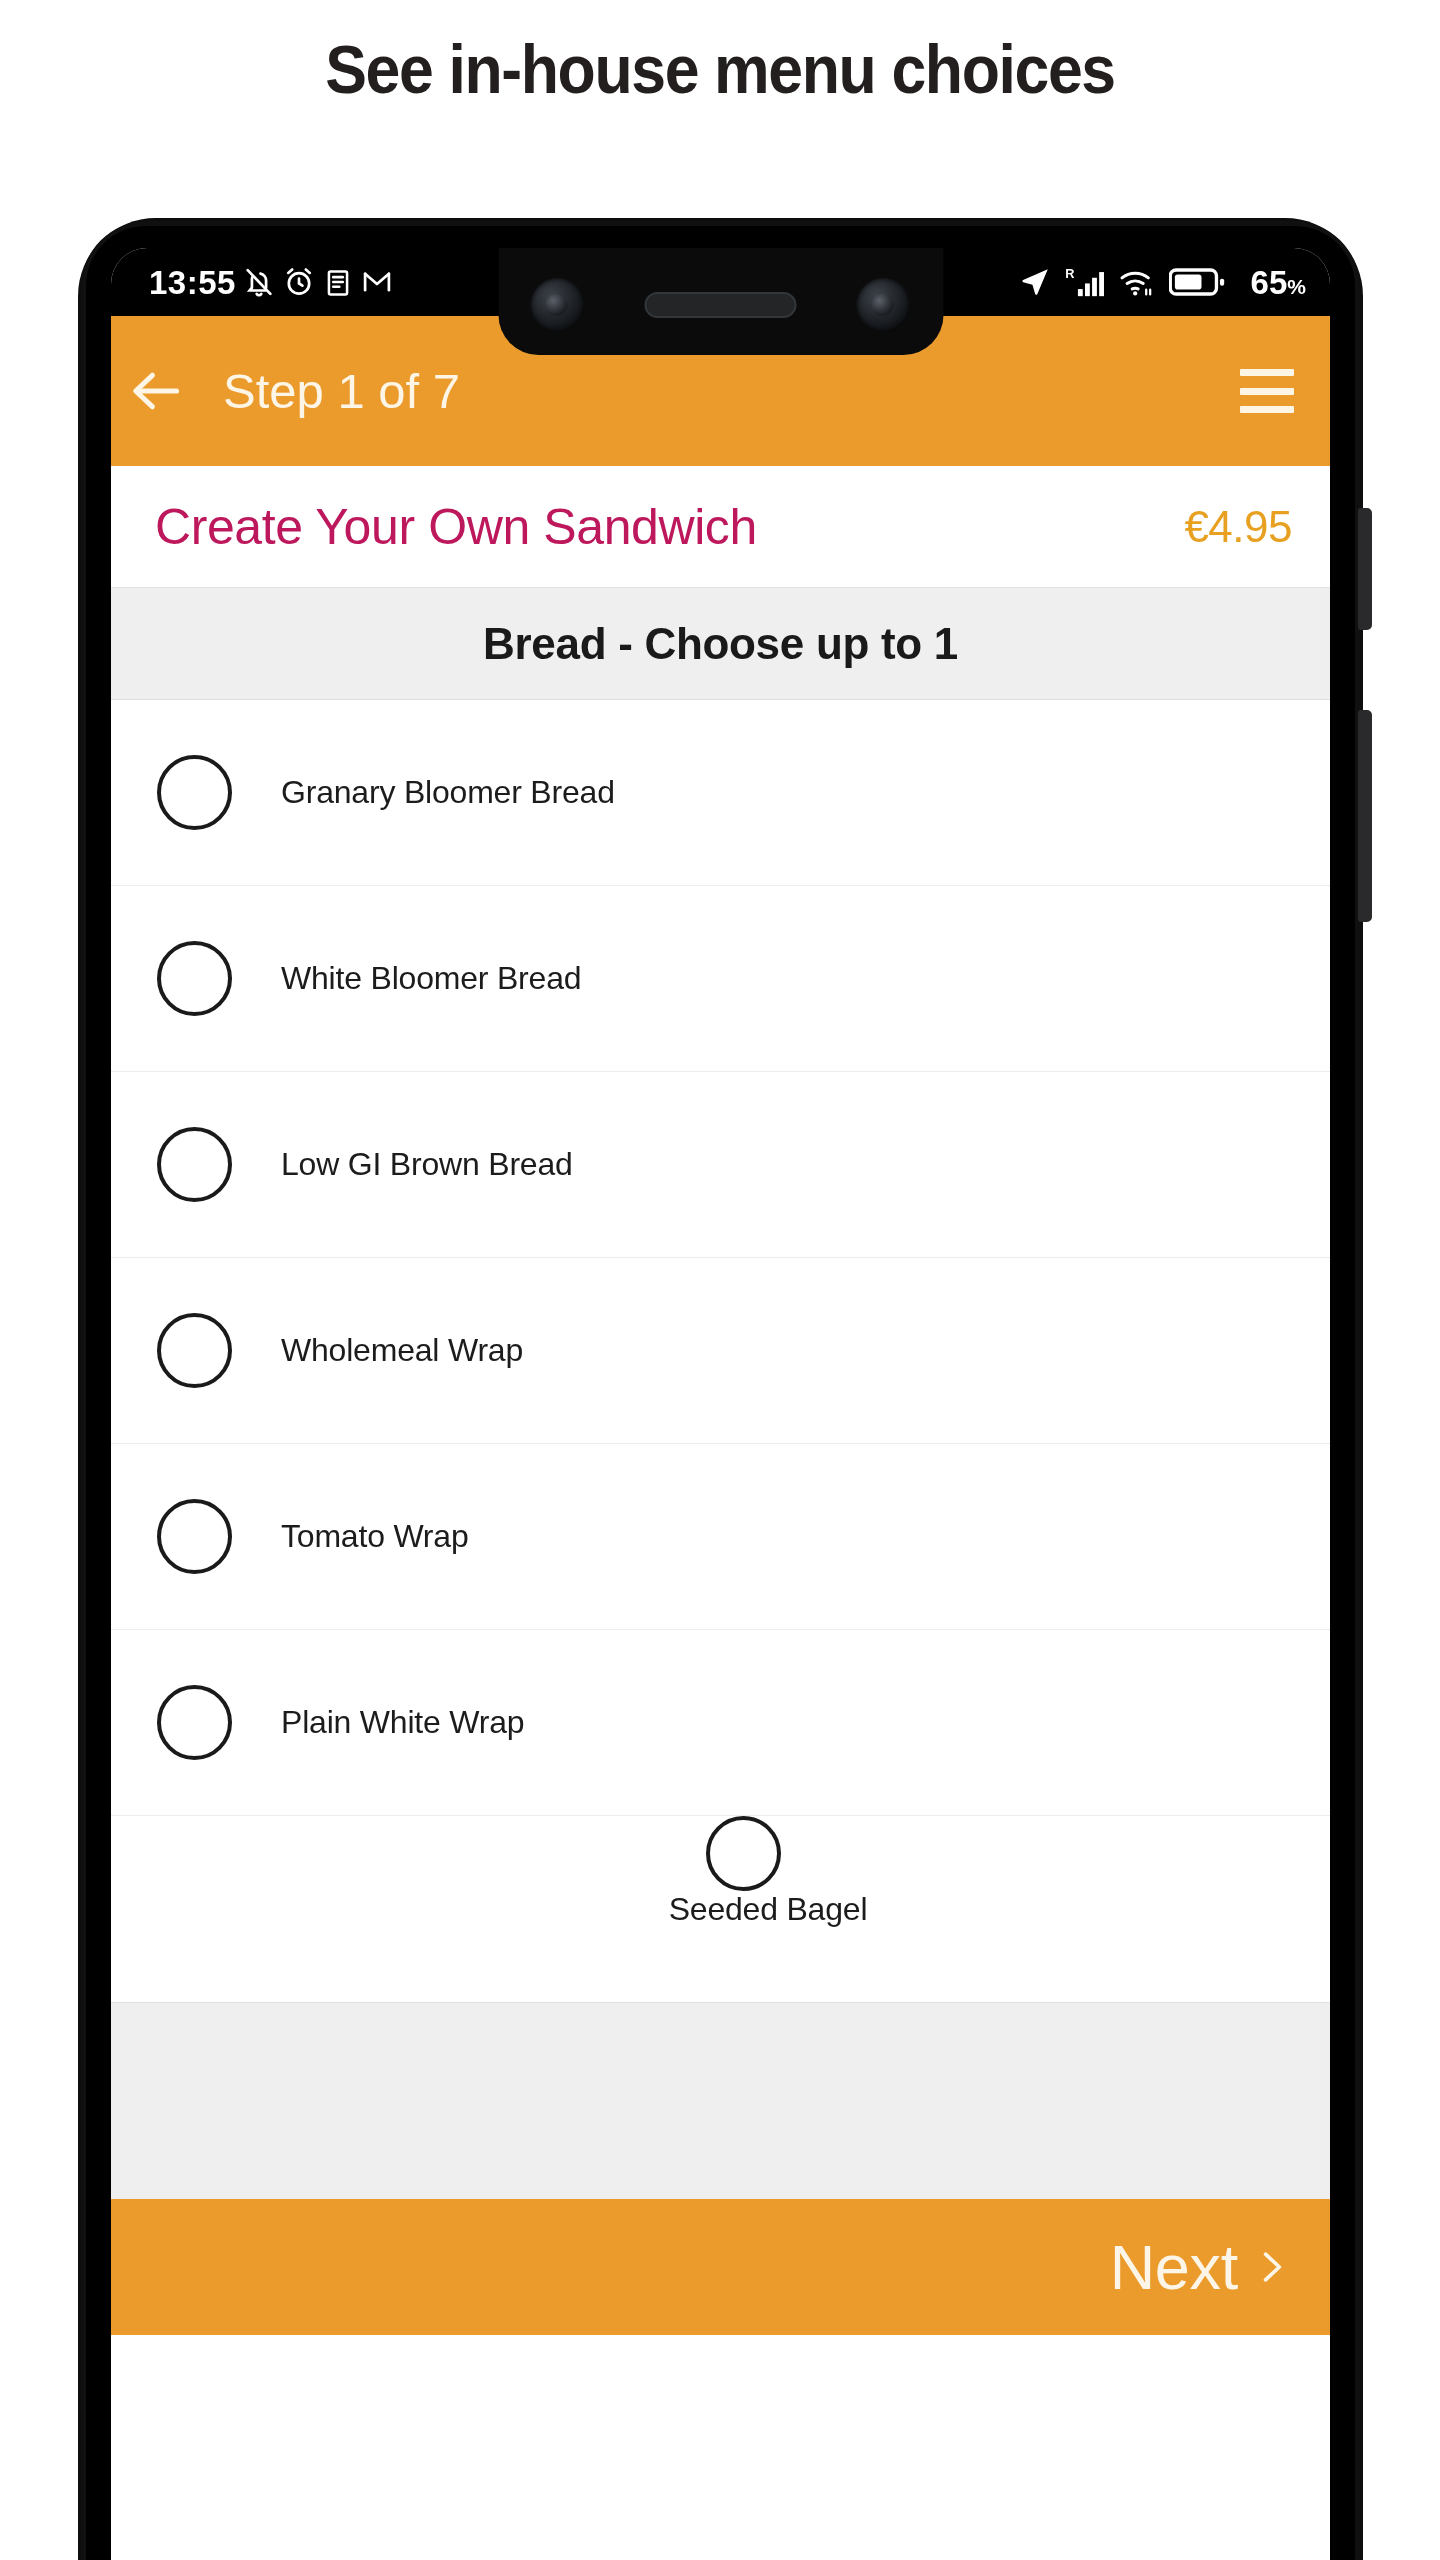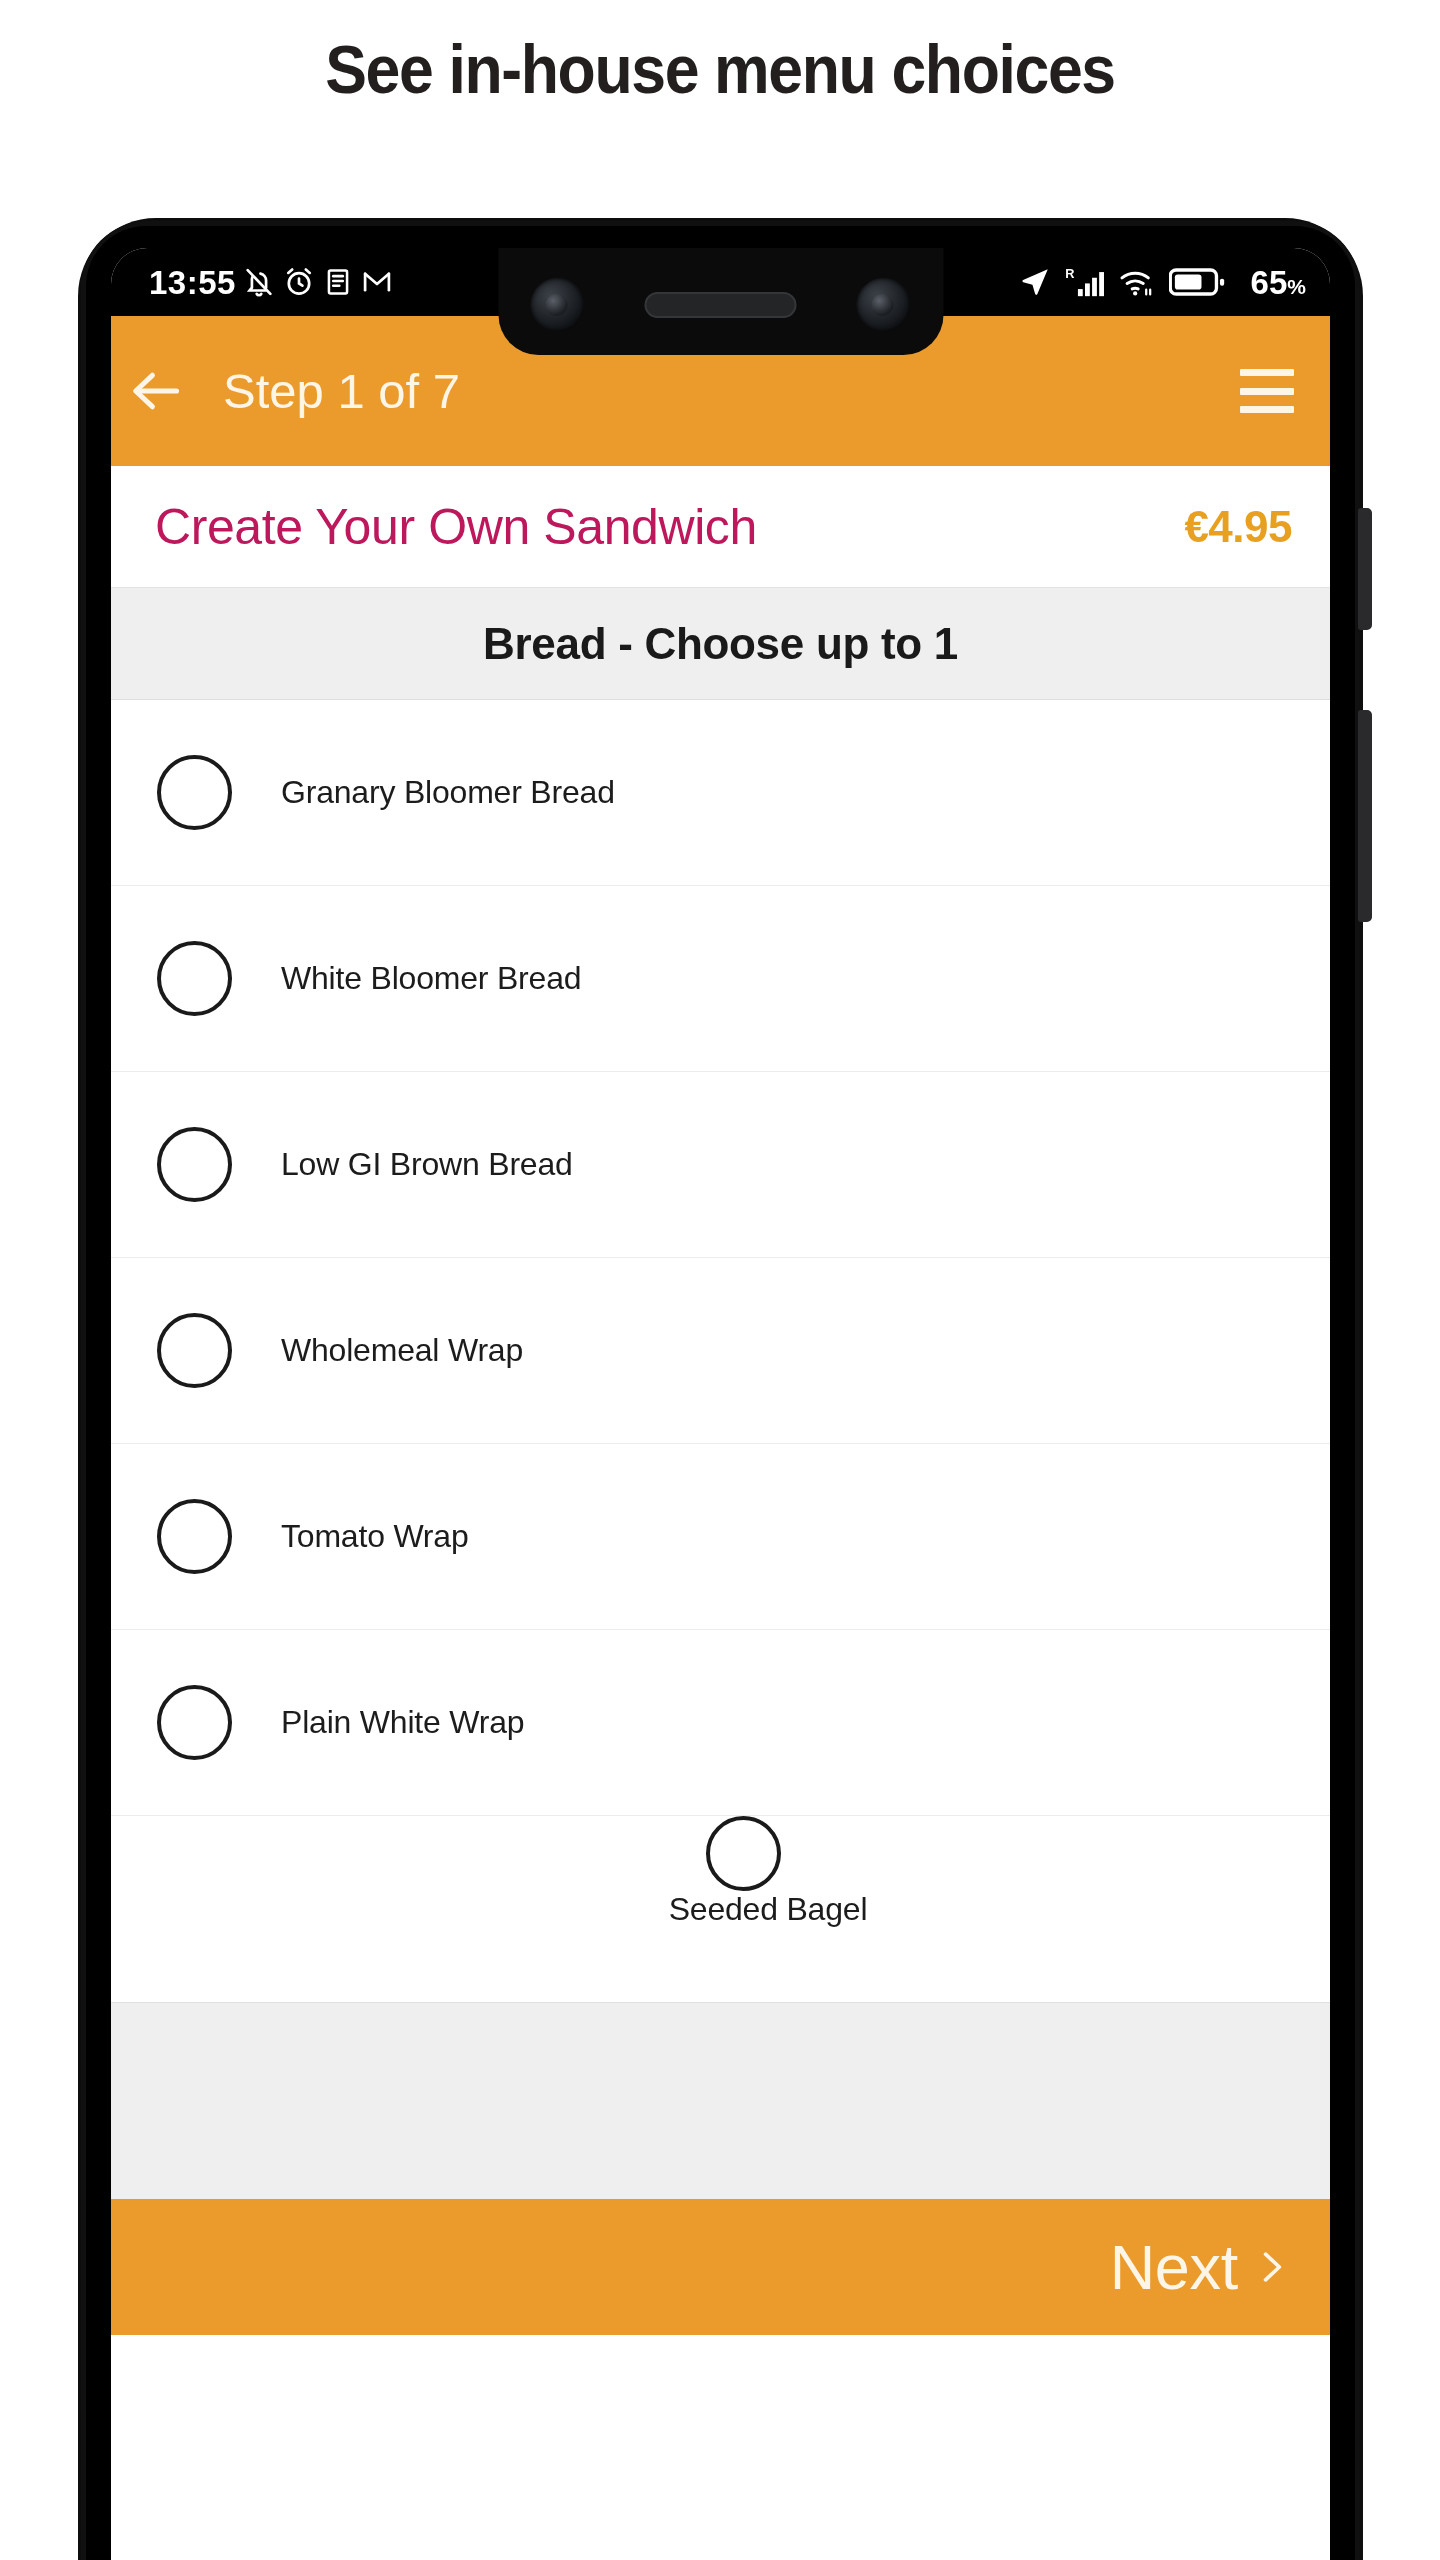--- a/index.html
+++ b/index.html
@@ -80,21 +80,21 @@
   .statusbar {
     position:relative;
     height:68px;
     background:#000000;
     display:flex;
     align-items:center;
     justify-content:space-between;
     padding:0 24px 0 38px;
     color:#ffffff;
   }
-  .sb-left { display:flex; align-items:center; gap:6px; }
+  .sb-left { display:flex; align-items:flex-end; gap:6px; }
   .sb-time {
     font-size:33px; font-weight:bold;
     letter-spacing:0.5px;
     line-height:1;
   }
   .sb-right { display:flex; align-items:center; gap:13px; }
   .sb-pct {
     font-size:33px; font-weight:bold; line-height:1;
     margin-left:13px;
   }
@@ -179,21 +179,21 @@
   .product-name {
     font-size:50px;
     color:#be185d;
     font-weight:normal;
     letter-spacing:-0.4px;
     white-space:nowrap;
   }
   .product-price {
     margin-left:auto;
     font-size:44px;
-    font-weight:bold;
+    font-weight:normal;
     color:#E8A020;
     letter-spacing:-0.5px;
   }
 
   
   .section-header {
     height:112px;
     background:#efefef;
     display:flex;
     align-items:center;

